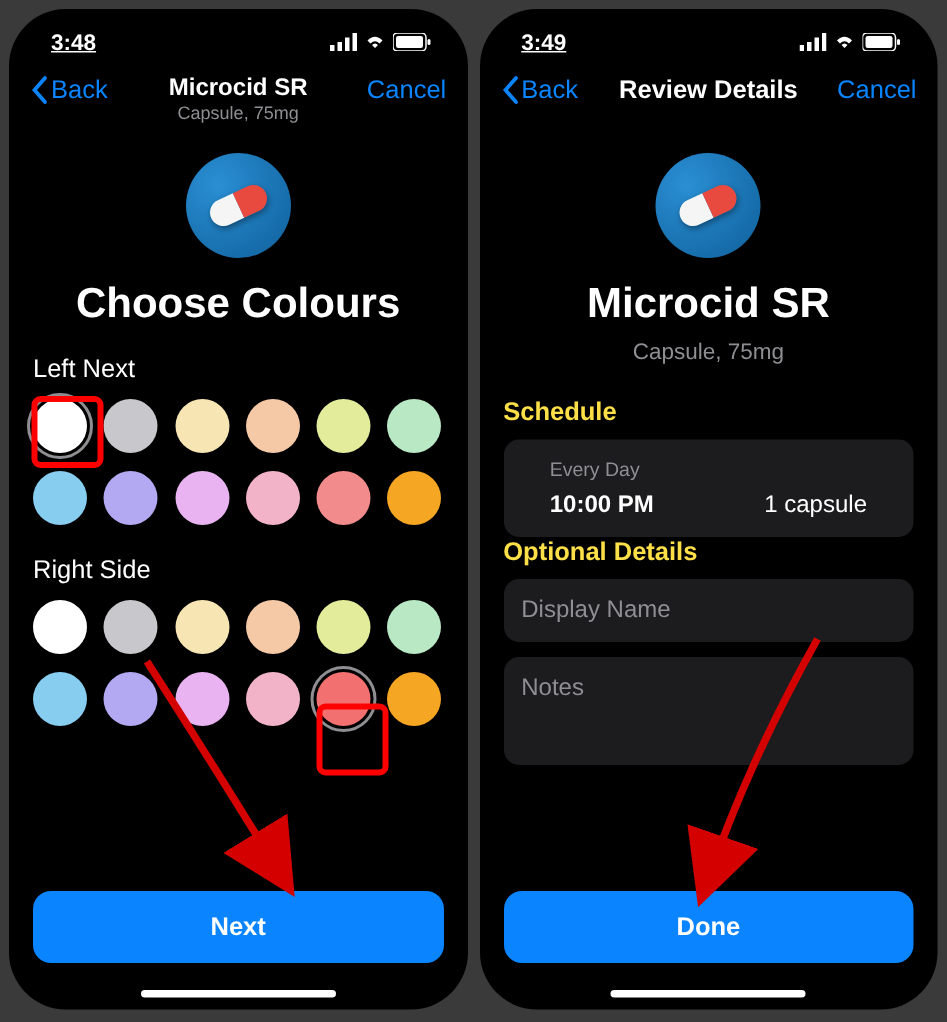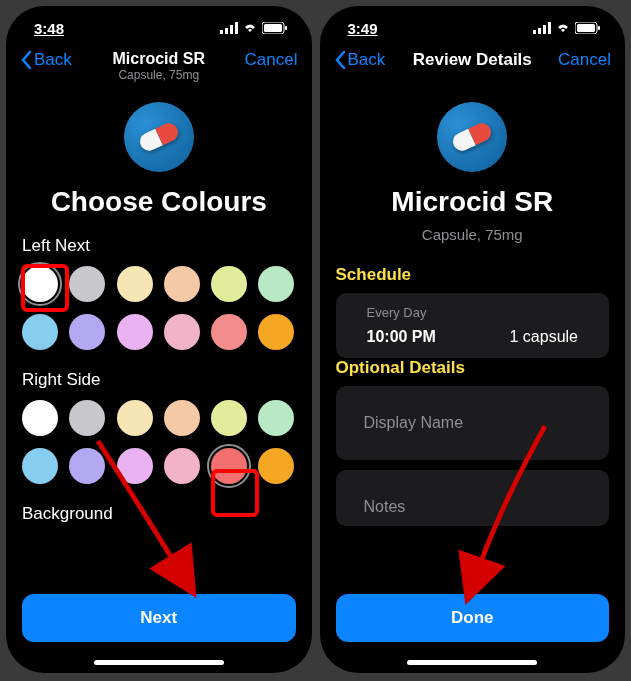--- a/index.html
+++ b/index.html
@@ -155,26 +155,26 @@
       display: flex;
       justify-content: space-between;
       color: #fff;
       font-size: 16px;
       font-weight: 600;
     }
     .card-row-right { font-weight: 400; }
     .input-card {
       background: #1c1c1e;
       border-radius: 10px;
-      padding: 28px;
+      padding: 12px;
       margin-bottom: 10px;
       color: #8e8e93;
       font-size: 16px;
     }
-    .input-card.tall { height: 53px; }
+    .input-card.tall { height: 72px; }
     .home-indicator {
       width: 130px;
       height: 5px;
       background: #fff;
       border-radius: 3px;
       margin: 0 auto 8px;
     }
     .arrow {
       position: absolute;
       z-index: 20;
@@ -249,21 +249,20 @@
         <div class="color-swatch" style="background: rgb(245, 201, 166);"></div>
         <div class="color-swatch" style="background: rgb(227, 236, 155);"></div>
         <div class="color-swatch" style="background: rgb(184, 232, 196);"></div>
         <div class="color-swatch" style="background: rgb(135, 205, 240);"></div>
         <div class="color-swatch" style="background: rgb(179, 168, 242);"></div>
         <div class="color-swatch" style="background: rgb(232, 179, 240);"></div>
         <div class="color-swatch" style="background: rgb(242, 179, 201);"></div>
         <div class="color-swatch selected" style="background: rgb(242, 112, 112);"></div>
         <div class="color-swatch" style="background: rgb(245, 166, 35);"></div>
       </div>
-    <div class="section-label">Background</div>
     <div class="spacer"></div>
     <div class="primary-btn">Next</div>
     <div class="home-indicator"></div>
   </div>
   <div class="highlight-box" style="left:15px; top:258px; width:48px; height:48px;"></div>
   <div class="highlight-box" style="left:205px; top:463px; width:48px; height:48px;"></div>
   <svg class="arrow" style="left:80px; top:420px;" width="130" height="180">
     <defs>
         <marker id="ah1" markerWidth="10" markerHeight="10" refX="6" refY="5" orient="auto">
           <path d="M0,0 L10,5 L0,10 Z" fill="#d40000"></path>

